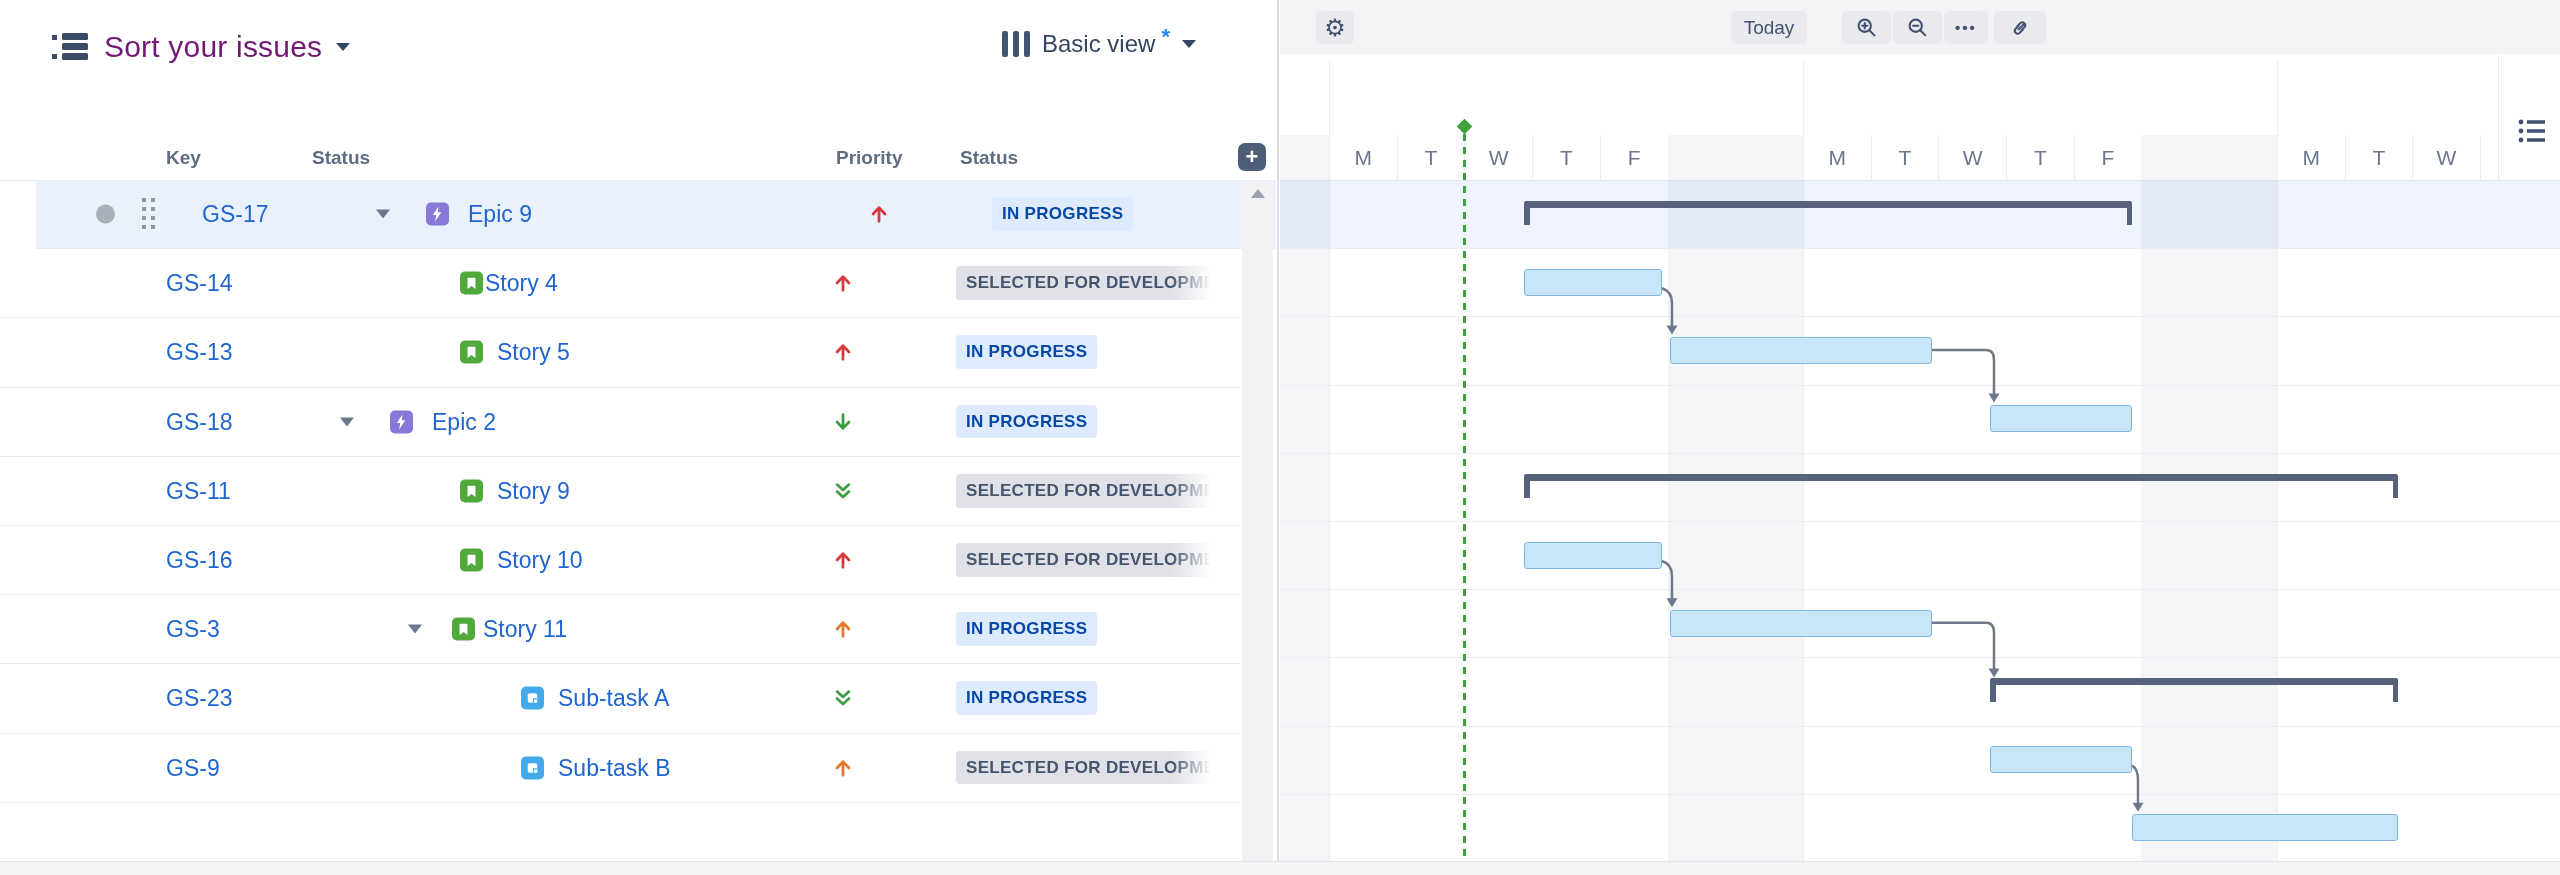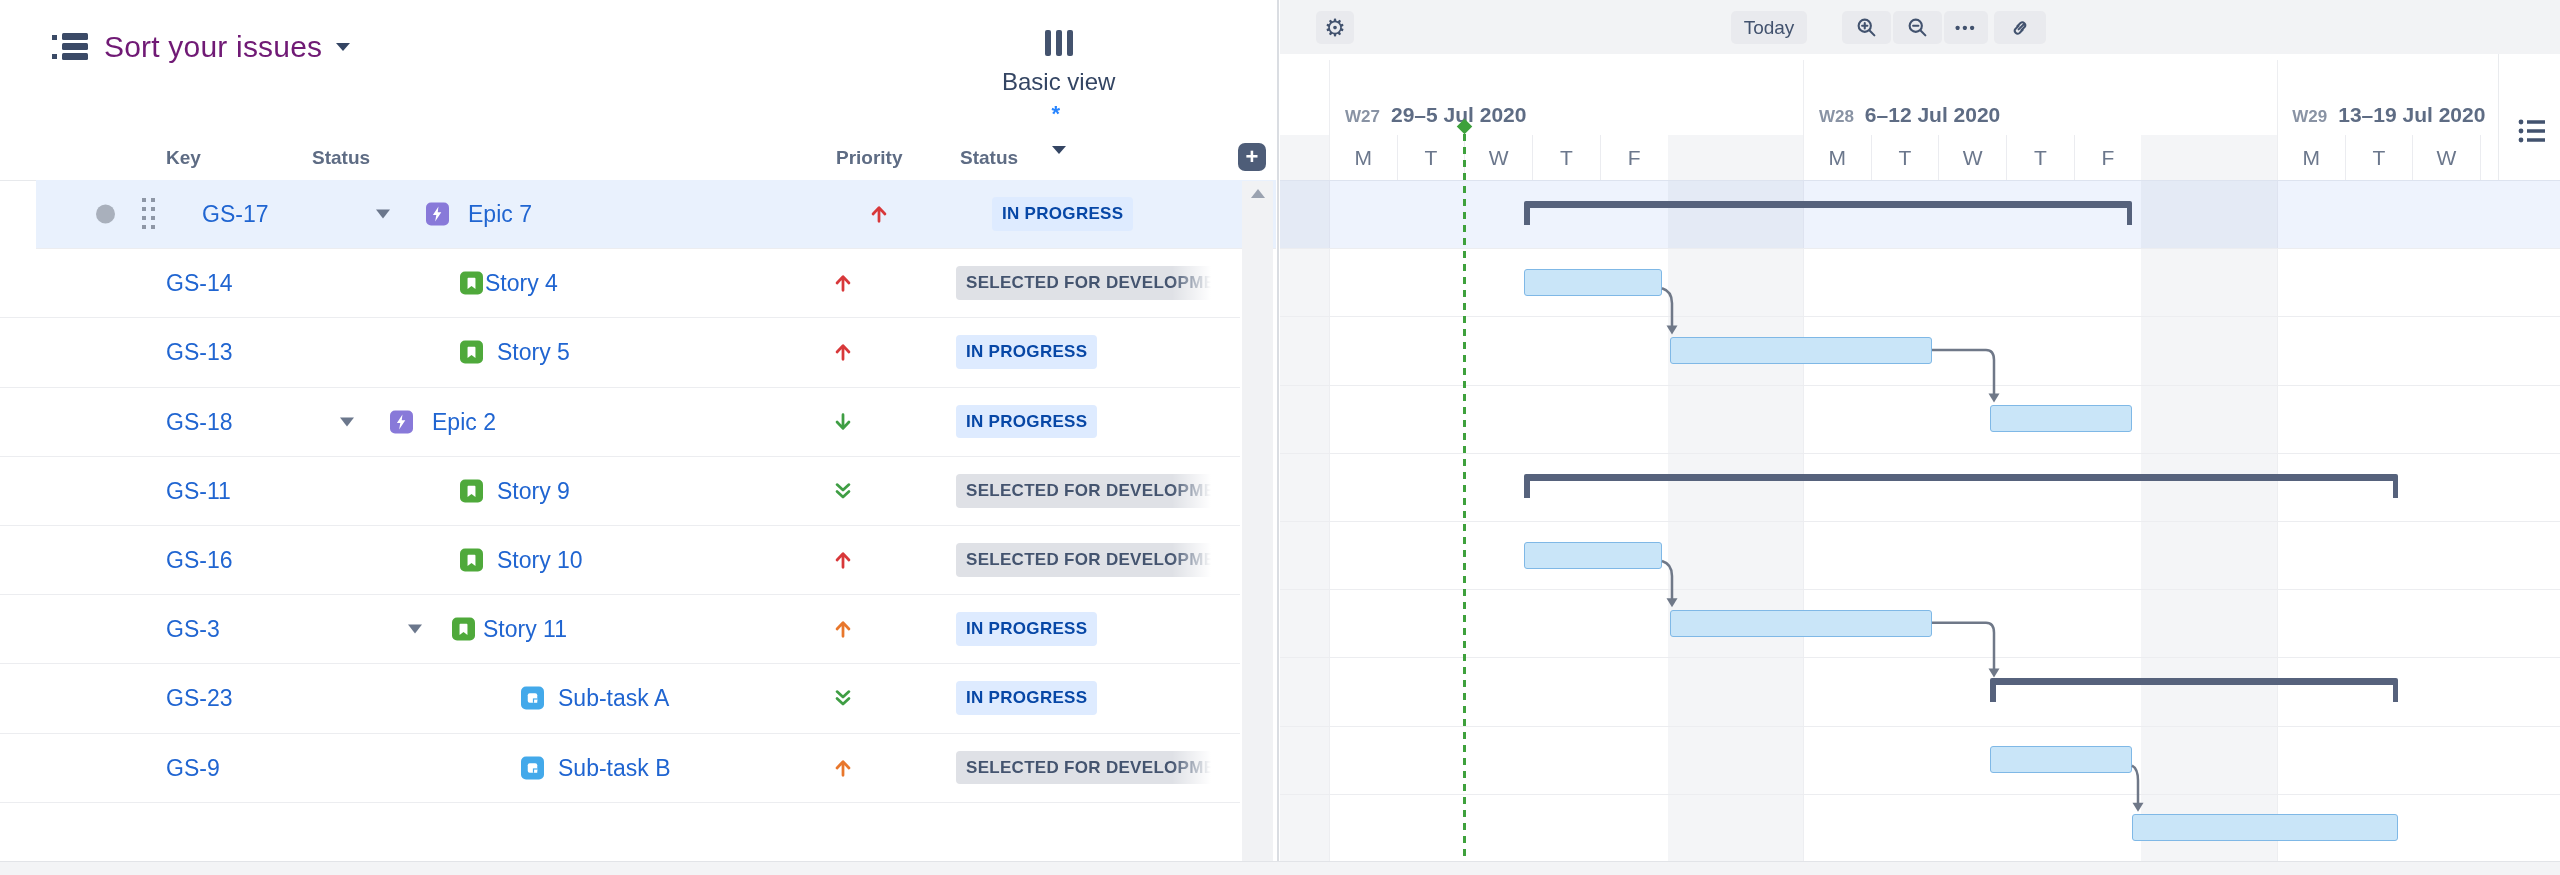--- a/index.html
+++ b/index.html
@@ -7,21 +7,21 @@
   #app{position:absolute;inset:0;}
 
   
   #left-panel{position:absolute;left:0;top:0;width:1240px;height:861px;background:#fff;}
   #lp-header{position:absolute;left:50px;top:18px;height:58px;display:flex;align-items:center;gap:14px;}
   #sort-icon{width:40px;height:34px;position:relative;flex:0 0 auto;}
   #sort-icon .bar{position:absolute;left:12px;width:26px;height:7px;background:#3B4A66;border-radius:1.5px;}
   #sort-icon .tick{position:absolute;left:2px;width:5px;height:5px;background:#3B4A66;}
   #lp-title{font-size:30px;font-weight:500;color:#701a75;letter-spacing:.2px;}
   .chev{width:0;height:0;border-left:7px solid transparent;border-right:7px solid transparent;border-top:8px solid #344563;}
-  #view-switcher{position:absolute;left:1002px;top:30px;display:flex;align-items:center;gap:12px;flex-direction:column;}
+  #view-switcher{position:absolute;left:1002px;top:30px;display:flex;align-items:center;gap:12px;}
   #columns-icon{display:flex;gap:5px;}
   #columns-icon i{width:6px;height:26px;background:#44536E;border-radius:2px;}
   #view-label{font-size:24px;color:#344563;font-weight:500;}
   #view-star{color:#2684FF;font-size:22px;font-weight:700;position:relative;top:-7px;margin-left:-6px;}
 
   #col-headers{position:absolute;left:0;top:135px;width:1240px;height:45px;border-bottom:1px solid #E7E9EC;}
   .col-h{position:absolute;top:50%;transform:translateY(-50%);font-size:19px;font-weight:700;color:#5E6C84;}
   #add-col-btn{position:absolute;left:1238px;top:8px;width:28px;height:28px;background:#4E5D78;border-radius:7px;color:#fff;
     font-size:22px;font-weight:700;display:flex;align-items:center;justify-content:center;line-height:1;cursor:pointer;}
 
@@ -144,21 +144,21 @@
             <i></i>
             <i></i>
           </span>
           <a class="rowel key-link" style="left:166px" href="#">GS-17</a>
           <span class="rowel expander" style="left:340px"></span>
           <span class="rowel type-icon type-epic" style="left:390px">
             <svg viewBox="0 0 24 24">
               <path d="M13.2 2.5 L6.2 13.2 h4.3 L9 21.5 l7.8-11.6 h-4.5 z" fill="#fff"></path>
             </svg>
           </span>
-          <a class="rowel sum-link" style="left:432px" href="#">Epic 7</a>
+          <a class="rowel sum-link" style="left:432px" href="#">Epic 9</a>
           <span class="rowel prio"><svg viewBox="0 0 24 24" width="22" height="22">
               <path d="M12 20 V6 M5.5 12 L12 5 l6.5 7" fill="none" stroke="#D8383A" stroke-width="3" stroke-linecap="round" stroke-linejoin="round"></path>
             </svg></span>
           <span class="rowel status-wrap">
              <span class="badge blue">IN PROGRESS</span>
              
            </span>
         </div>
         <div class="issue-row">
           <a class="rowel key-link" style="left:166px" href="#">GS-14</a>
@@ -322,34 +322,20 @@
         </svg>
       </button>
       <button class="tbtn" id="btn-more">•••</button>
       <button class="tbtn" id="btn-share">
         <svg width="22" height="22" viewBox="0 0 24 24">
           <path d="M10.5 13.5 L17 7 M9 10 l3.5-3.5 a3.2 3.2 0 0 1 4.5 4.5 L13.5 14.5 M10.5 9.5 L7 13 a3.2 3.2 0 0 0 4.5 4.5 L15 14" fill="none" stroke="#42526E" stroke-width="2.2" stroke-linecap="round"></path>
         </svg>
       </button>
     </div>
 
-    <div id="tl-weeks">
-        <div class="week-sec" style="left: 49px; width: 473.9px;">
-          <span class="wnum">W27</span>
-                 <span class="wdate">29–5 Jul 2020</span>
-        </div>
-        <div class="week-sec" style="left: 522.9px; width: 473.4px;">
-          <span class="wnum">W28</span>
-                 <span class="wdate">6–12 Jul 2020</span>
-        </div>
-        <div class="week-sec" style="left: 996.3px; width: 283.7px;">
-          <span class="wnum">W29</span>
-                 <span class="wdate">13–19 Jul 2020</span>
-        </div>
-      </div>
     <div id="tl-days">
         <span class="day-cell" style="left: -18.7px; width: 67.7px;">S</span>
         <span class="day-cell" style="left: 49px; width: 67.7px;">M</span>
         <span class="day-cell" style="left: 116.7px; width: 67.7px;">T</span>
         <span class="day-cell" style="left: 184.4px; width: 67.7px;">W</span>
         <span class="day-cell" style="left: 252.1px; width: 67.7px;">T</span>
         <span class="day-cell" style="left: 319.8px; width: 67.7px;">F</span>
         <span class="day-cell" style="left: 387.5px; width: 67.7px;">S</span>
         <span class="day-cell" style="left: 455.2px; width: 67.7px;">S</span>
         <span class="day-cell" style="left: 522.9px; width: 67.7px;">M</span>

